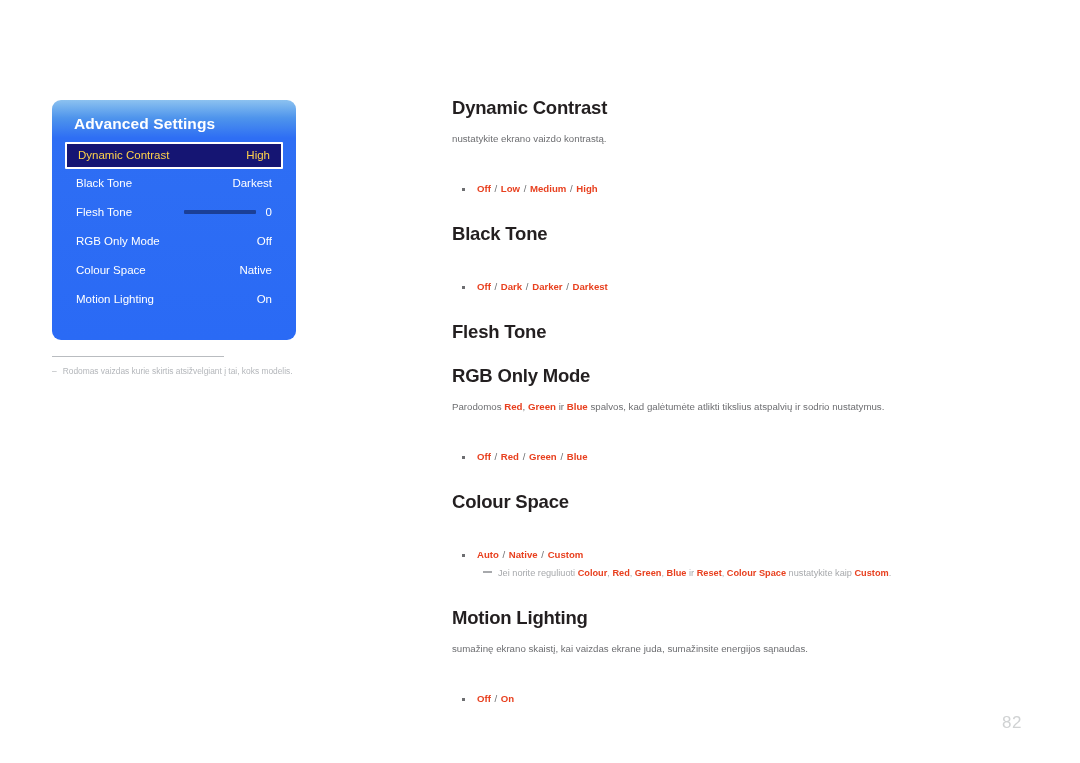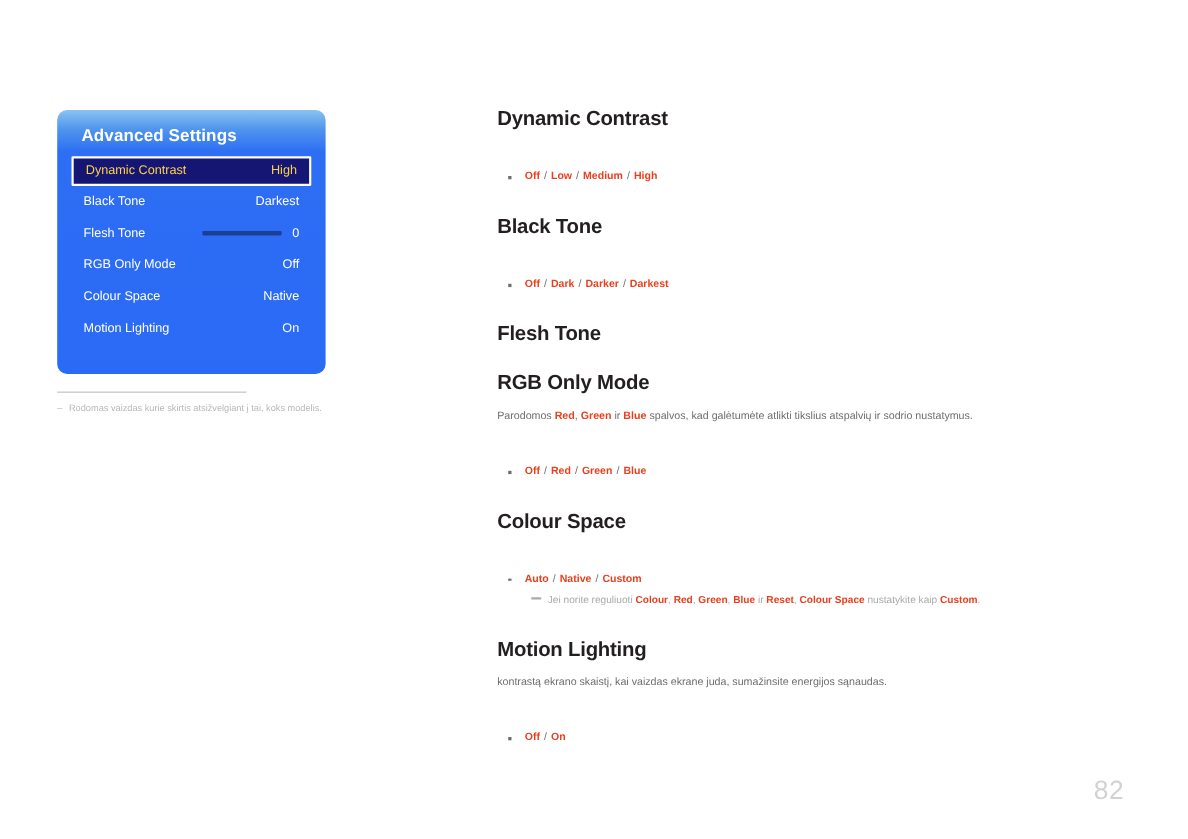--- a/index.html
+++ b/index.html
@@ -207,21 +207,21 @@
 
   
   .gap-lg { height: 27px; }
   .gap-md { height: 24px; }
 
   
   .page-number {
     position: absolute;
     right: 58px;
     bottom: 30px;
-    font-size: 24px;
+    font-size: 17px;
     color: #d0d2d3;
     font-weight: 400;
     letter-spacing: 0.5px;
   }
 </style>
 </head>
 <body>
 
 <div class="osd-column">
 
@@ -283,20 +283,21 @@
       <span>Rodomas vaizdas kurie skirtis atsižvelgiant į tai, koks modelis.</span>
     </div>
   </div>
 
 </div>
 
 <div class="content">
 
   <div class="section">
     <h2 class="section-title">Dynamic Contrast</h2>
+    <p class="section-desc">nustatykite ekrano vaizdo kontrastą.</p>
     <ul class="options">
       <li>
         <span class="bullet"></span><span class="opt">Off</span><span class="sep"> / </span><span class="opt">Low</span><span class="sep"> / </span><span class="opt">Medium</span><span class="sep"> / </span><span class="opt">High</span>
       </li>
     </ul>
   </div>
 
   <div class="gap-lg"></div>
 
   <div class="section">
@@ -337,21 +338,21 @@
     </ul>
     <div class="note">
       <span class="note-dash"></span><span>Jei norite reguliuoti </span><span class="term">Colour</span><span>, </span><span class="term">Red</span><span>, </span><span class="term">Green</span><span>, </span><span class="term">Blue</span><span> ir </span><span class="term">Reset</span><span>, </span><span class="term">Colour Space</span><span> nustatykite kaip </span><span class="term">Custom</span><span>.</span>
     </div>
   </div>
 
   <div class="gap-lg"></div>
 
   <div class="section">
     <h2 class="section-title">Motion Lighting</h2>
-    <p class="section-desc">kontrastą ekrano skaistį, kai vaizdas ekrane juda, sumažinsite energijos sąnaudas.</p>
+    <p class="section-desc">sumažinę ekrano skaistį, kai vaizdas ekrane juda, sumažinsite energijos sąnaudas.</p>
     <ul class="options">
       <li>
         <span class="bullet"></span><span class="opt">Off</span><span class="sep"> / </span><span class="opt">On</span>
       </li>
     </ul>
   </div>
 
 </div>
 
 <div class="page-number">82</div>

